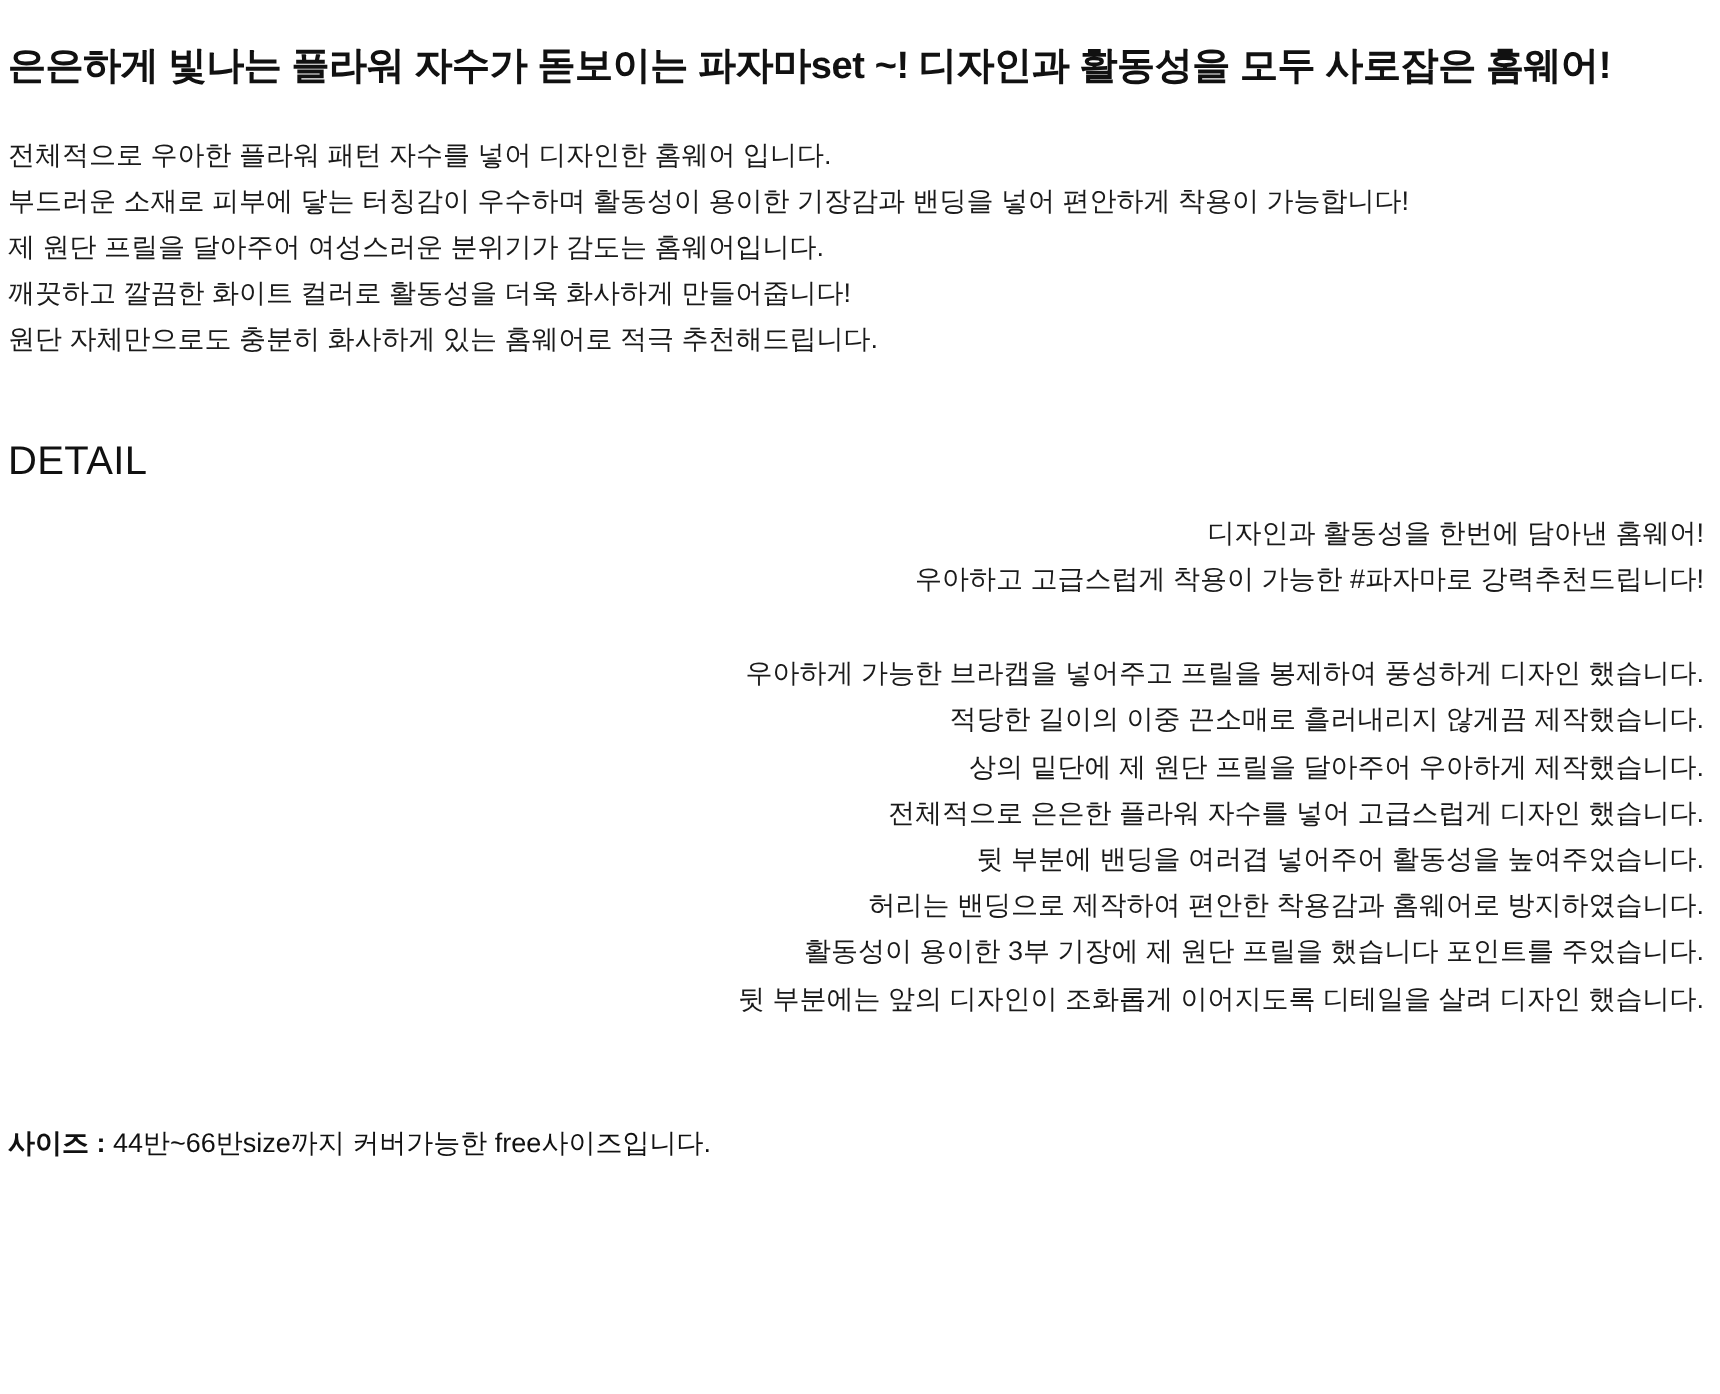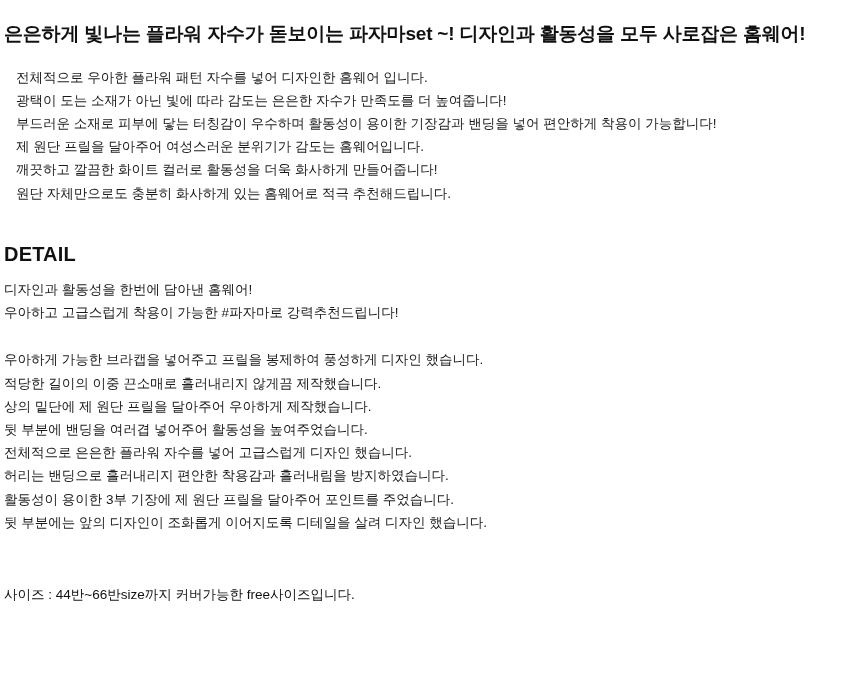--- a/index.html
+++ b/index.html
@@ -23,82 +23,82 @@
   .headline {
     font-size: 19px;
     font-weight: bold;
     line-height: 1.45;
     margin: 6px 0 0 0;
     padding: 0 8px 0 4px;
     letter-spacing: -0.2px;
   }
   .intro {
     margin-top: 18px;
-    padding: 0 8px 0 16px;
+    padding: 0 8px 0 4px;
   }
   .line {
     font-size: 13.5px;
     line-height: 1.72;
     color: #1a1a1a;
     white-space: nowrap;
   }
   .section-title {
     font-size: 20px;
-    font-weight: bold;
+    font-weight: normal;
     margin: 38px 0 12px 0;
     padding: 0 8px 0 4px;
     letter-spacing: 0.2px;
   }
   .block {
     padding: 0 8px 0 4px;
+    text-align: right;
   }
   .block.gap {
     margin-top: 24px;
   }
   .size-note {
     margin-top: 50px;
     padding: 0 8px 0 4px;
     font-size: 13.5px;
     line-height: 1.7;
   }
   .size-note b {
-    font-weight: normal;
+    font-weight: bold;
   }
 </style>
 </head>
 <body>
 
 <div class="page">
 
   <h1 class="headline">은은하게 빛나는 플라워 자수가 돋보이는 파자마set ~! 디자인과 활동성을 모두 사로잡은 홈웨어!</h1>
 
   <div class="intro">
     <div class="line">전체적으로 우아한 플라워 패턴 자수를 넣어 디자인한 홈웨어 입니다.</div>
-    <div class="line">광택이 도는 소재가 아닌 빛에 따라 감도는 은은한 자수가 만족도를 더 높여줍니다!</div>
     <div class="line">부드러운 소재로 피부에 닿는 터칭감이 우수하며 활동성이 용이한 기장감과 밴딩을 넣어 편안하게 착용이 가능합니다!</div>
     <div class="line">제 원단 프릴을 달아주어 여성스러운 분위기가 감도는 홈웨어입니다.</div>
     <div class="line">깨끗하고 깔끔한 화이트 컬러로 활동성을 더욱 화사하게 만들어줍니다!</div>
     <div class="line">원단 자체만으로도 충분히 화사하게 있는 홈웨어로 적극 추천해드립니다.</div>
   </div>
 
   <h2 class="section-title">DETAIL</h2>
 
   <div class="block">
     <div class="line">디자인과 활동성을 한번에 담아낸 홈웨어!</div>
     <div class="line">우아하고 고급스럽게 착용이 가능한 #파자마로 강력추천드립니다!</div>
   </div>
 
   <div class="block gap">
     <div class="line">우아하게 가능한 브라캡을 넣어주고 프릴을 봉제하여 풍성하게 디자인 했습니다.</div>
     <div class="line">적당한 길이의 이중 끈소매로 흘러내리지 않게끔 제작했습니다.</div>
     <div class="line">상의 밑단에 제 원단 프릴을 달아주어 우아하게 제작했습니다.</div>
+    <div class="line">전체적으로 은은한 플라워 자수를 넣어 고급스럽게 디자인 했습니다.</div>
     <div class="line">뒷 부분에 밴딩을 여러겹 넣어주어 활동성을 높여주었습니다.</div>
-    <div class="line">전체적으로 은은한 플라워 자수를 넣어 고급스럽게 디자인 했습니다.</div>
-    <div class="line">허리는 밴딩으로 흘러내리지 편안한 착용감과 흘러내림을 방지하였습니다.</div>
-    <div class="line">활동성이 용이한 3부 기장에 제 원단 프릴을 달아주어 포인트를 주었습니다.</div>
+    <div class="line">허리는 밴딩으로 제작하여 편안한 착용감과 홈웨어로 방지하였습니다.</div>
+    <div class="line">활동성이 용이한 3부 기장에 제 원단 프릴을 했습니다 포인트를 주었습니다.</div>
     <div class="line">뒷 부분에는 앞의 디자인이 조화롭게 이어지도록 디테일을 살려 디자인 했습니다.</div>
   </div>
 
   <div class="size-note">
     <b>사이즈 :</b><span> 44반~66반size까지 커버가능한 free사이즈입니다.</span>
   </div>
 
 </div>
 
 </body></html>

